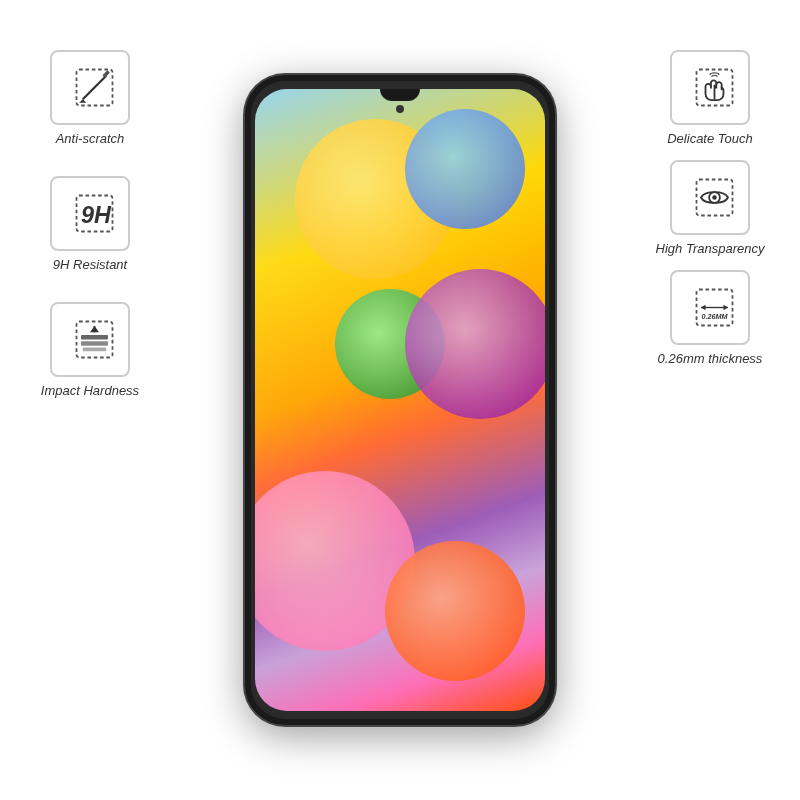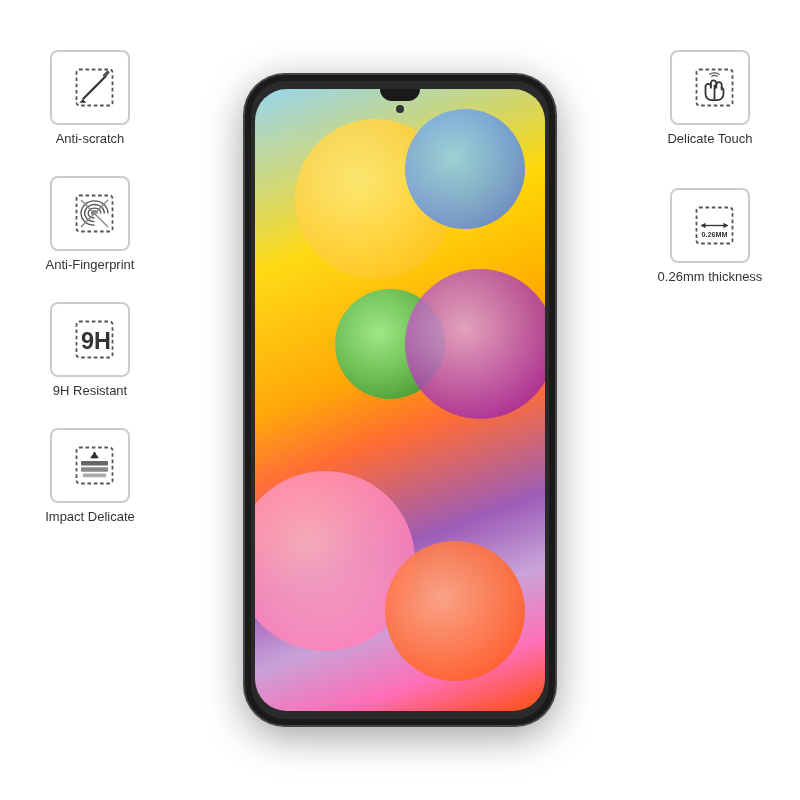--- a/index.html
+++ b/index.html
@@ -33,28 +33,29 @@
     }
 
     
     .right-features {
       position: absolute;
       right: 10px;
       top: 50px;
       width: 160px;
       display: flex;
       flex-direction: column;
-      gap: 42px;
+      gap: 14px;
     }
 
     .feature-item {
       display: flex;
       flex-direction: column;
       align-items: center;
       gap: 6px;
+      font-style: italic;
     }
 
     .feature-icon-box {
       width: 80px;
       height: 75px;
       border: 2px solid #cccccc;
       border-radius: 8px;
       display: flex;
       align-items: center;
       justify-content: center;
@@ -217,36 +218,20 @@
         <svg viewBox="0 0 50 50">
           <rect x="5" y="5" width="40" height="40" rx="3" ry="3" fill="none" stroke="#555" stroke-width="2" stroke-dasharray="4,3"></rect>
           <line x1="12" y1="38" x2="38" y2="12" stroke="#333" stroke-width="2.5"></line>
           <polygon points="8,42 12,38 16,42" fill="#333"></polygon>
           <rect x="34" y="8" width="8" height="4" rx="1" fill="#555" transform="rotate(-45 38 10)"></rect>
         </svg>
       </div>
       <span class="feature-label">Anti-scratch</span>
     </div>
 
-    <div class="feature-item">
-      <div class="feature-icon-box">
-        <svg viewBox="0 0 50 50">
-          <rect x="5" y="5" width="40" height="40" rx="3" ry="3" fill="none" stroke="#555" stroke-width="2" stroke-dasharray="4,3"></rect>
-
-          <path d="M25,38 C14,38 10,30 10,25 C10,17 17,11 25,11 C33,11 40,17 40,25" fill="none" stroke="#555" stroke-width="1.5"></path>
-          <path d="M25,34 C17,34 14,28 14,25 C14,19 19,15 25,15 C31,15 36,19 36,25" fill="none" stroke="#555" stroke-width="1.5"></path>
-          <path d="M25,30 C20,30 18,27 18,25 C18,21 21,19 25,19 C29,19 32,21 32,25" fill="none" stroke="#555" stroke-width="1.5"></path>
-          <path d="M25,26 C23,26 22,25 22,25 C22,23 23,22 25,22 C27,22 28,23 28,25" fill="none" stroke="#555" stroke-width="1.5"></path>
-
-          <line x1="10" y1="10" x2="40" y2="40" stroke="#888" stroke-width="1.5"></line>
-          <line x1="40" y1="10" x2="10" y2="40" stroke="#888" stroke-width="1.5"></line>
-        </svg>
-      </div>
-      <span class="feature-label">Anti-Fingerprint</span>
-    </div>
 
 
     <div class="feature-item">
       <div class="feature-icon-box">
         <svg viewBox="0 0 50 50">
           <rect x="5" y="5" width="40" height="40" rx="3" ry="3" fill="none" stroke="#555" stroke-width="2" stroke-dasharray="4,3"></rect>
           <text x="10" y="36" font-family="Arial" font-size="26" font-weight="bold" fill="#333">9H</text>
         </svg>
       </div>
       <span class="feature-label">9H Resistant</span>
@@ -258,21 +243,21 @@
           <rect x="5" y="5" width="40" height="40" rx="3" ry="3" fill="none" stroke="#555" stroke-width="2" stroke-dasharray="4,3"></rect>
 
           <rect x="10" y="20" width="30" height="5" rx="1" fill="#666"></rect>
           <rect x="10" y="27" width="30" height="5" rx="1" fill="#888"></rect>
           <rect x="12" y="34" width="26" height="4" rx="1" fill="#aaa"></rect>
 
           <polygon points="25,10 20,17 30,17" fill="#333"></polygon>
           <line x1="25" y1="10" x2="25" y2="17" stroke="#333" stroke-width="2"></line>
         </svg>
       </div>
-      <span class="feature-label">Impact Delicate</span>
+      <span class="feature-label">Impact Hardness</span>
     </div>
 
   </div>
 
   <div class="phone-wrapper">
     <div class="phone-outer">
       <div class="phone-screen">
         <div class="bubble bubble-yellow"></div>
         <div class="bubble bubble-blue"></div>
         <div class="bubble bubble-green"></div>
@@ -297,20 +282,32 @@
           <path d="M27,22 C27,20.5 28.5,19 30,19 C31.5,19 33,20.5 33,22 L33,28" fill="none" stroke="#333" stroke-width="2"></path>
           <path d="M21,24 C21,22.5 19.5,21 18,21 C16.5,21 15,22.5 15,24 L15,32 C15,36 18,39 22,39 L28,39 C32,39 35,36 35,32 L35,28 C35,26.5 33.5,25 32,25" fill="none" stroke="#333" stroke-width="2"></path>
 
           <path d="M22,13 C22,11 28,11 28,13" fill="none" stroke="#555" stroke-width="1.5"></path>
           <path d="M20,11 C20,8 30,8 30,11" fill="none" stroke="#555" stroke-width="1.5"></path>
         </svg>
       </div>
       <span class="feature-label">Delicate Touch</span>
     </div>
 
+    <div class="feature-item">
+      <div class="feature-icon-box">
+        <svg viewBox="0 0 50 50">
+          <rect x="5" y="5" width="40" height="40" rx="3" ry="3" fill="none" stroke="#555" stroke-width="2" stroke-dasharray="4,3"></rect>
+
+          <path d="M10,25 C14,17 36,17 40,25 C36,33 14,33 10,25 Z" fill="none" stroke="#333" stroke-width="2"></path>
+          <circle cx="25" cy="25" r="6" fill="none" stroke="#333" stroke-width="2"></circle>
+          <circle cx="25" cy="25" r="2.5" fill="#333"></circle>
+        </svg>
+      </div>
+      <span class="feature-label">High Transparency</span>
+    </div>
 
 
 
     <div class="feature-item">
       <div class="feature-icon-box">
         <svg viewBox="0 0 50 50">
           <rect x="5" y="5" width="40" height="40" rx="3" ry="3" fill="none" stroke="#555" stroke-width="2" stroke-dasharray="4,3"></rect>
 
           <line x1="10" y1="25" x2="40" y2="25" stroke="#333" stroke-width="1.5"></line>
           <polygon points="10,25 15,22 15,28" fill="#333"></polygon>

